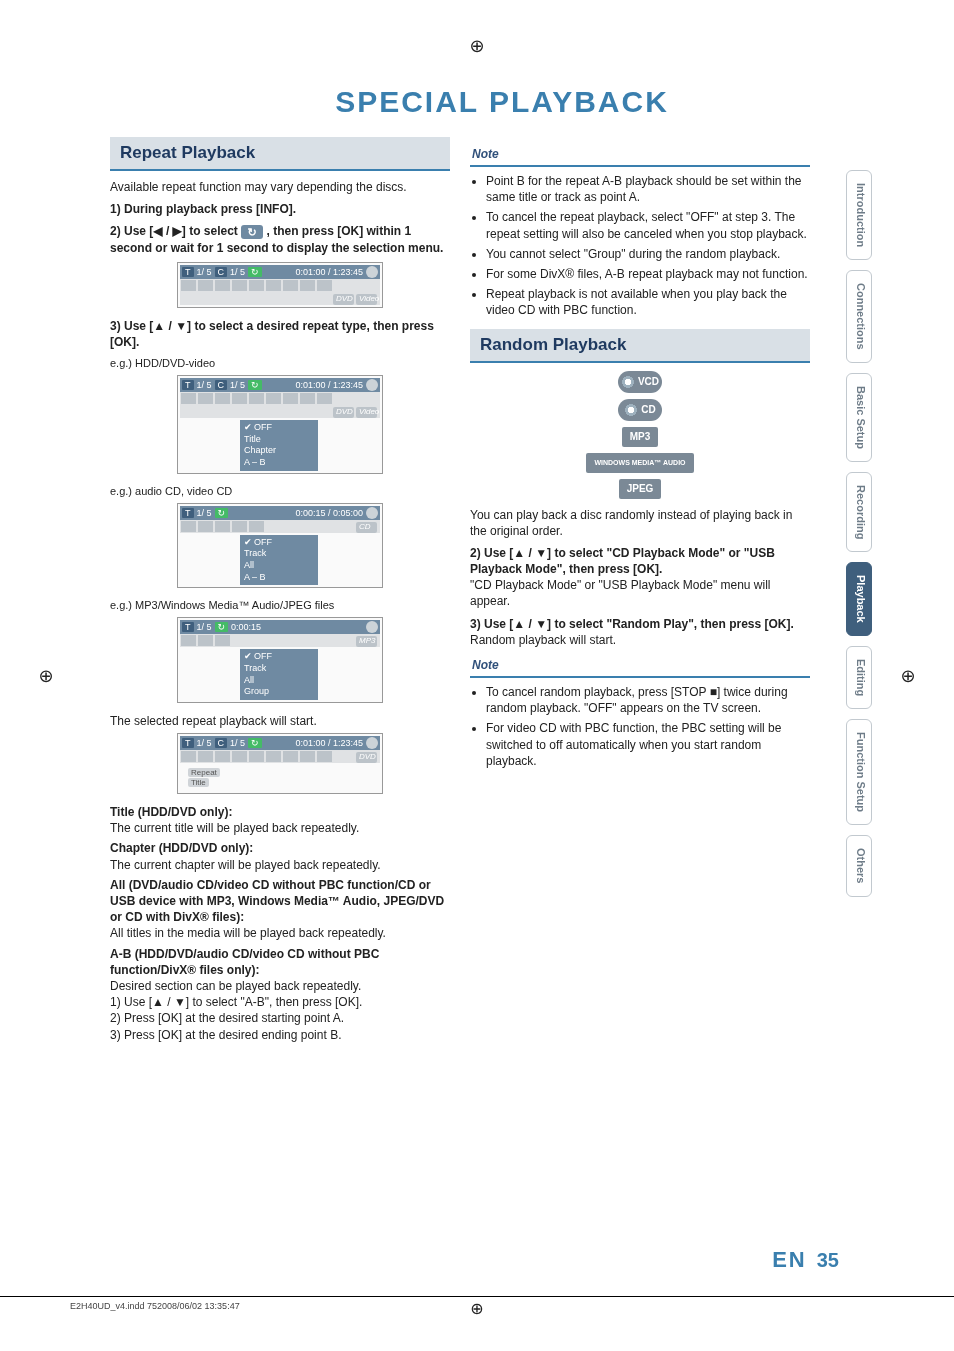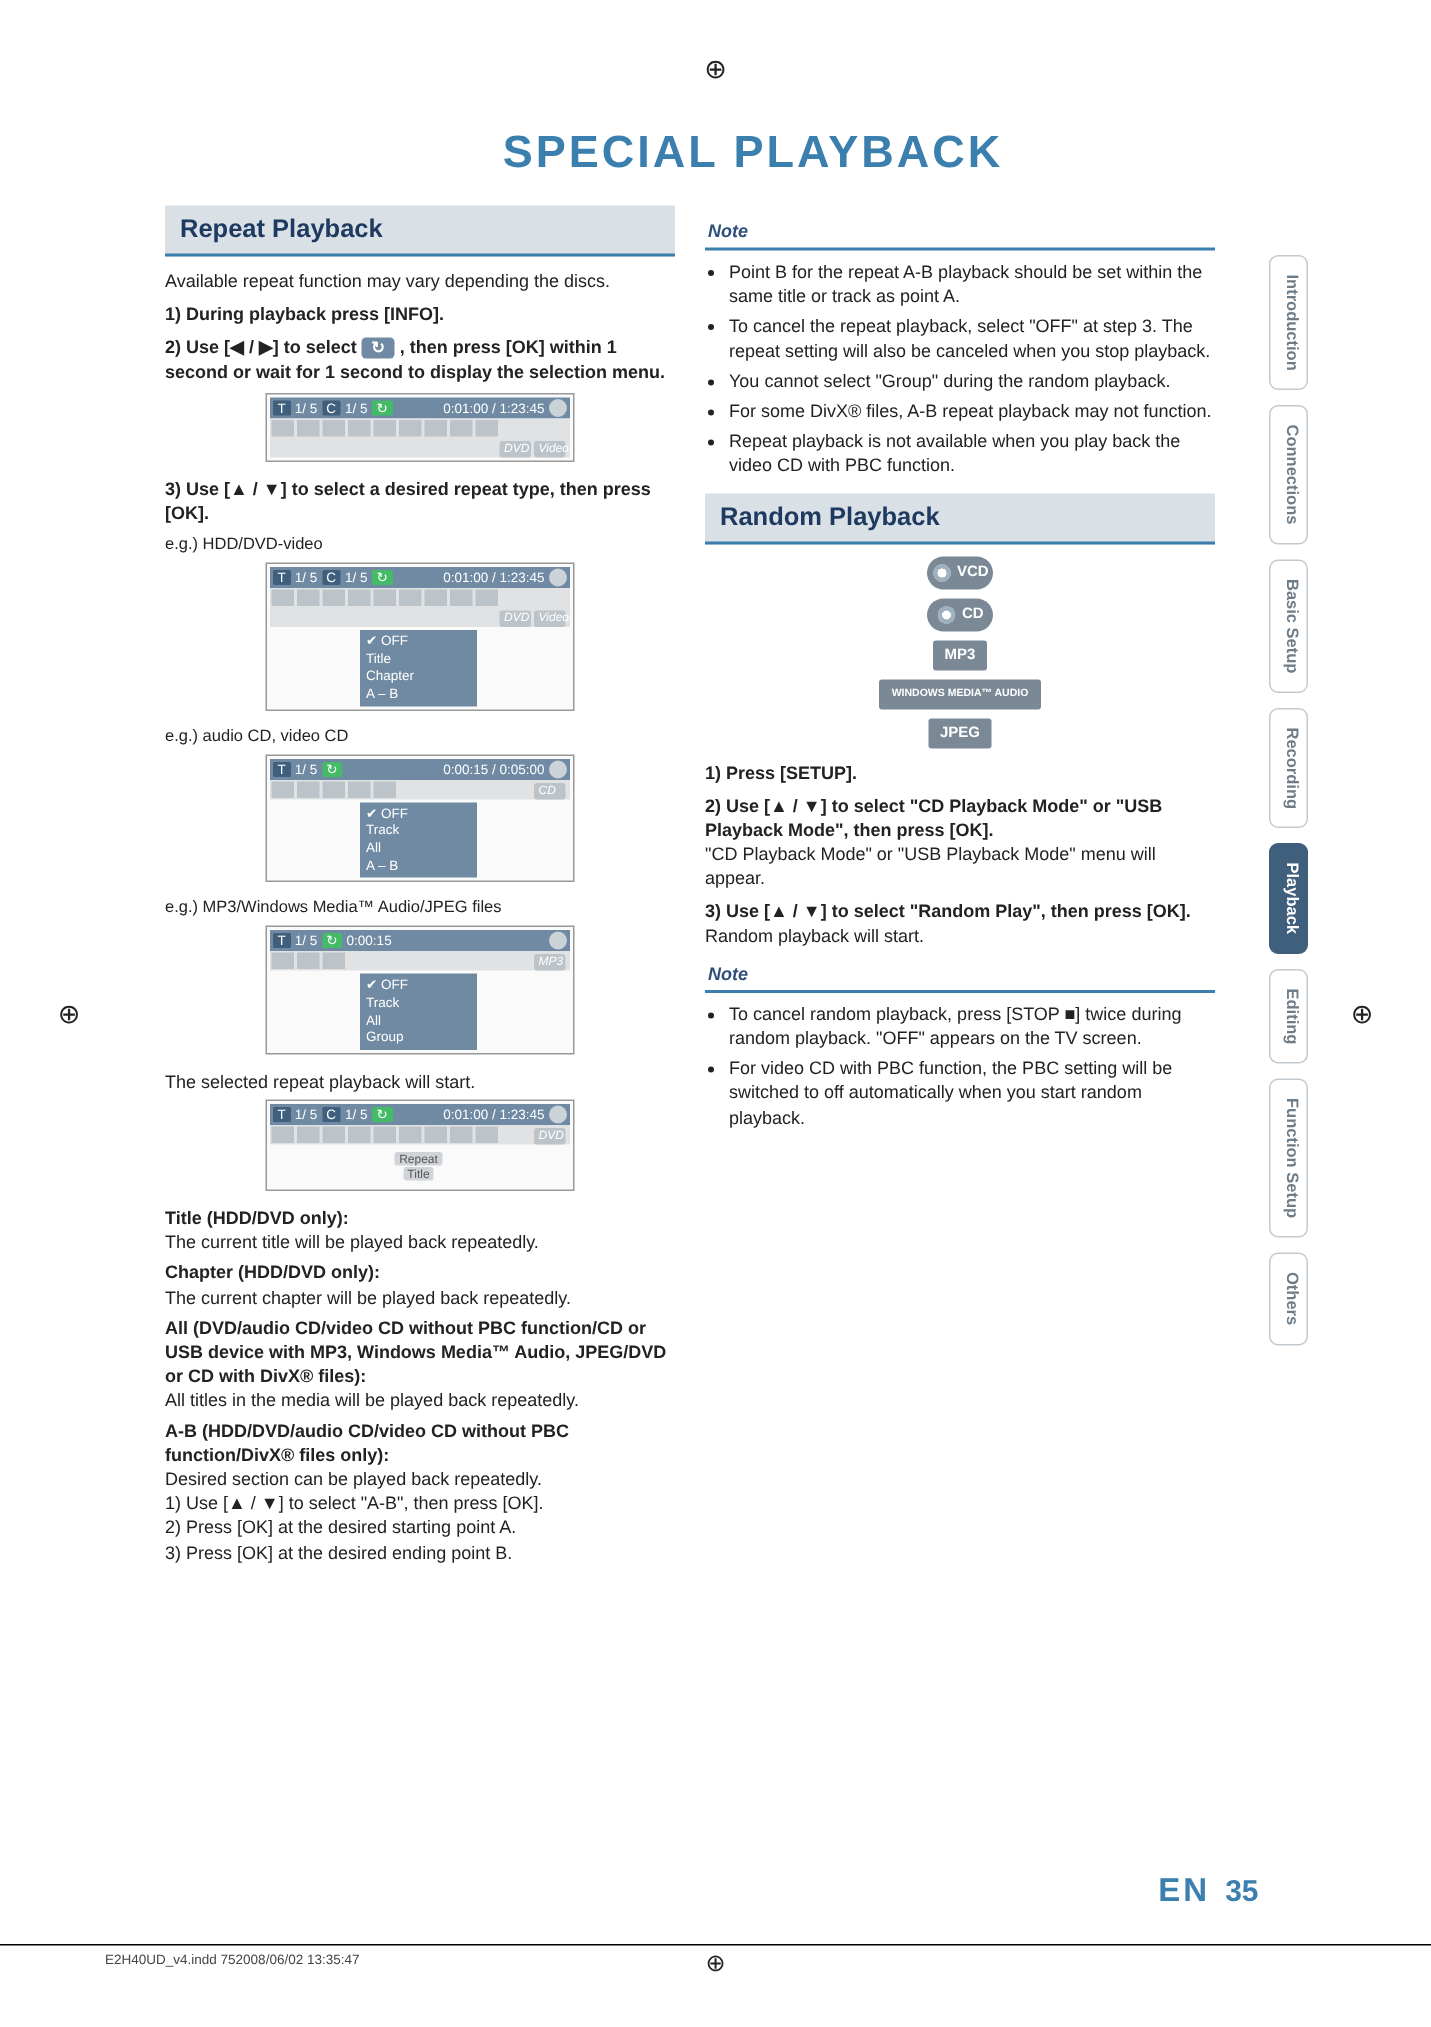--- a/index.html
+++ b/index.html
@@ -365,21 +365,21 @@
             <span></span>
             <span></span>
             <span></span>
             <span></span>
             <span></span>
             <span></span>
             <span></span>
             <span></span>
           <span class="osd-right" style="width:auto;background:none;"><span class="badge">DVD</span></span>
         </div>
-        <div style="text-align:center;padding:4px 8px;">
+        <div style="text-align:left;padding:4px 8px;">
           <div class="badge" style="background:#d0d4d8;color:#555;">Repeat</div><br>
           <div class="badge" style="background:#d0d4d8;color:#555;">Title</div>
         </div>
       </div>
 
       <p><b>Title (HDD/DVD only):</b><br>
          <span>The current title will be played back repeatedly.</span></p>
 
       <p><b>Chapter (HDD/DVD only):</b><br>
          <span>The current chapter will be played back repeatedly.</span></p>
@@ -409,21 +409,21 @@
       <div class="section-bar">Random Playback</div>
 
       <div class="format-bar">
         <span class="fmt disc">VCD</span>
         <span class="fmt disc">CD</span>
         <span class="fmt">MP3</span>
         <span class="fmt" style="font-size:7px;line-height:1;">WINDOWS MEDIA™ AUDIO</span>
         <span class="fmt">JPEG</span>
       </div>
 
-      <p class="step"><b>1) Press [SETUP].</b></p>
+      <p>You can play back a disc randomly instead of playing back in the original order.</p>
       <p class="step"><b>2) Use [▲ / ▼] to select "CD Playback Mode" or "USB Playback Mode", then press [OK].</b><br>
         <span>"CD Playback Mode" or "USB Playback Mode" menu will appear.</span></p>
       <p class="step"><b>3) Use [▲ / ▼] to select "Random Play", then press [OK].</b><br>
         <span>Random playback will start.</span></p>
 
       <div class="note-head">Note</div>
       <ul class="notes">
         <li>To cancel random playback, press [STOP ■] twice during random playback. "OFF" appears on the TV screen.</li>
         <li>For video CD with PBC function, the PBC setting will be switched to off automatically when you start random playback.</li>
       </ul>

